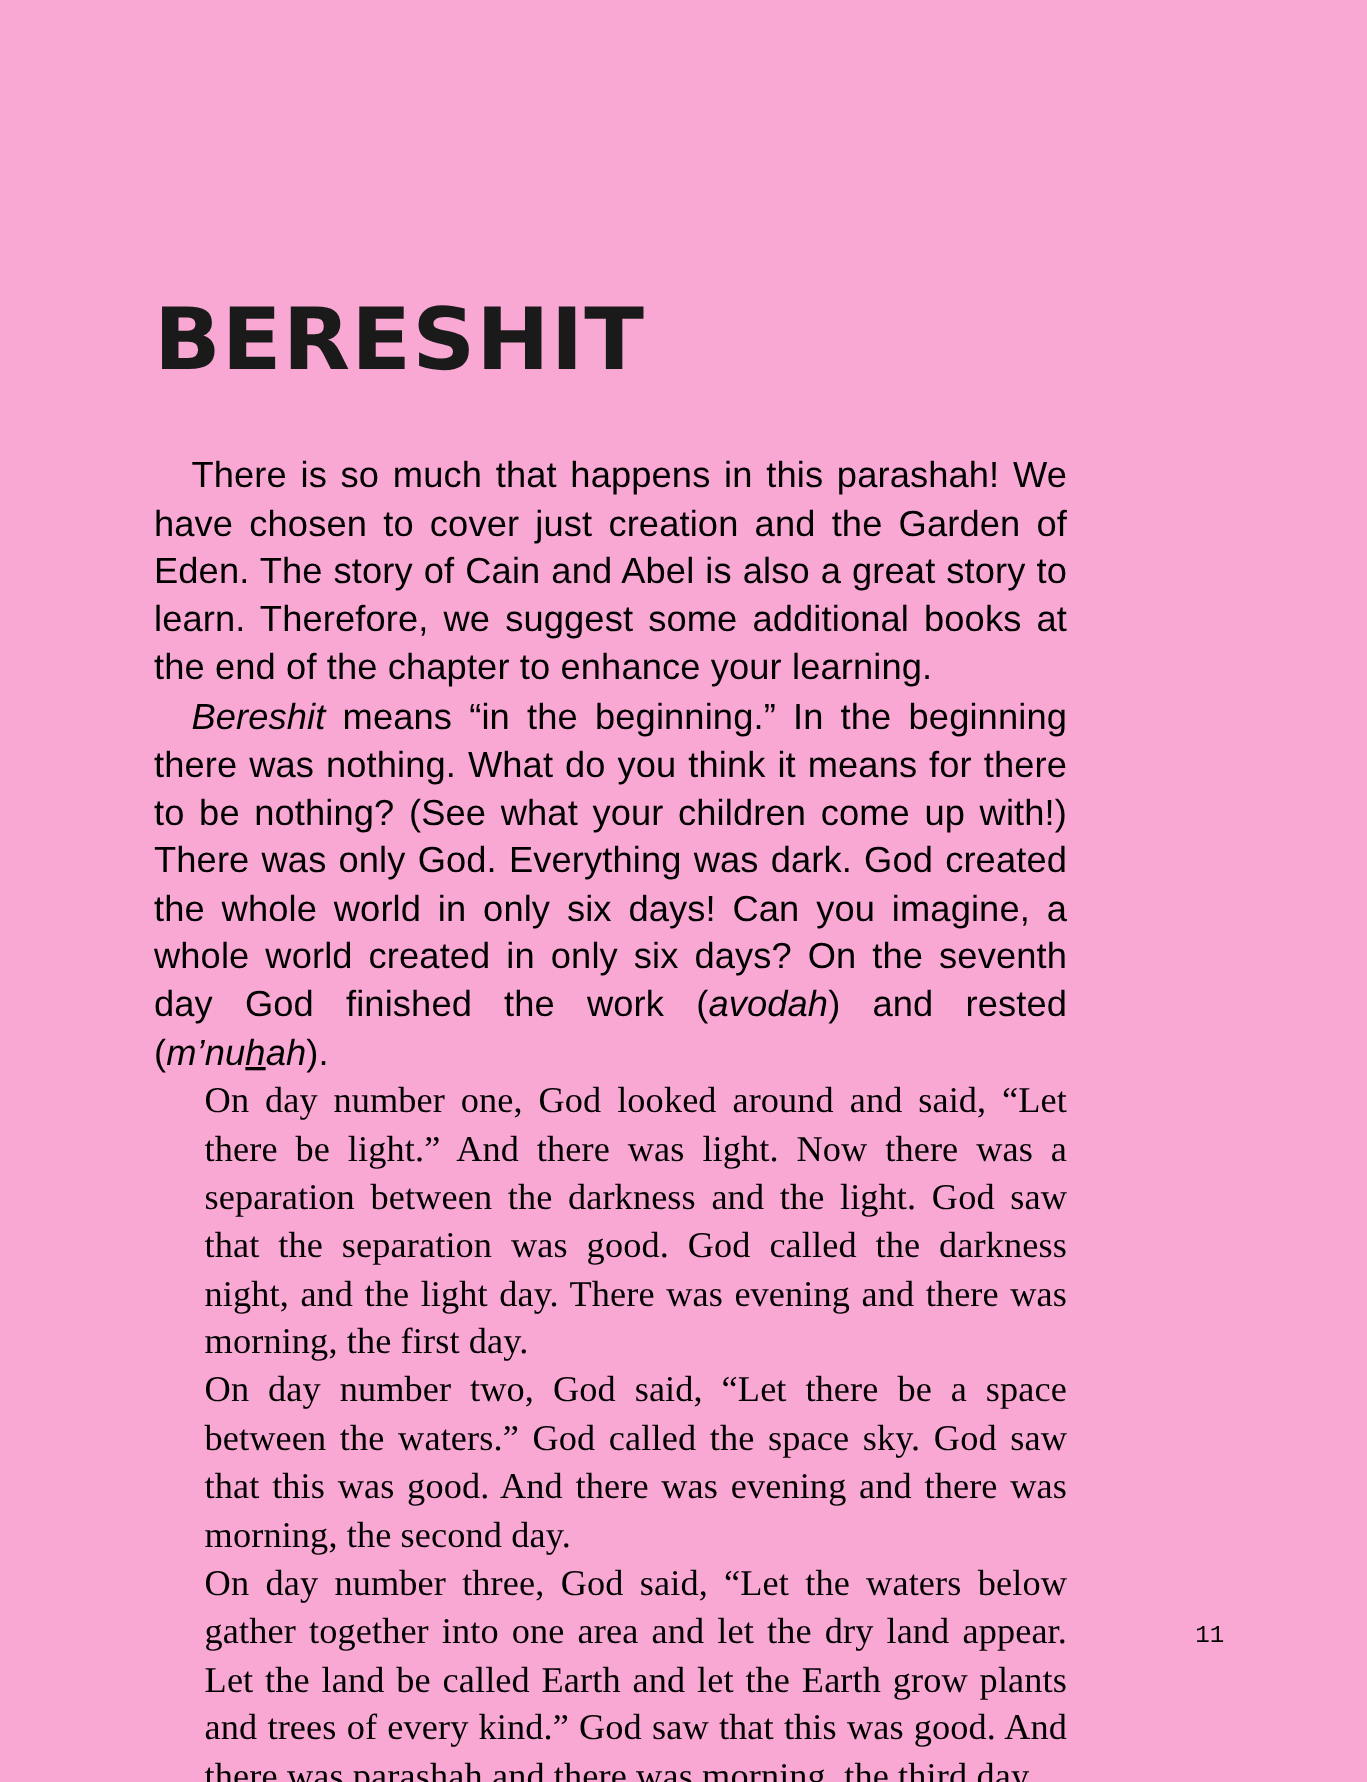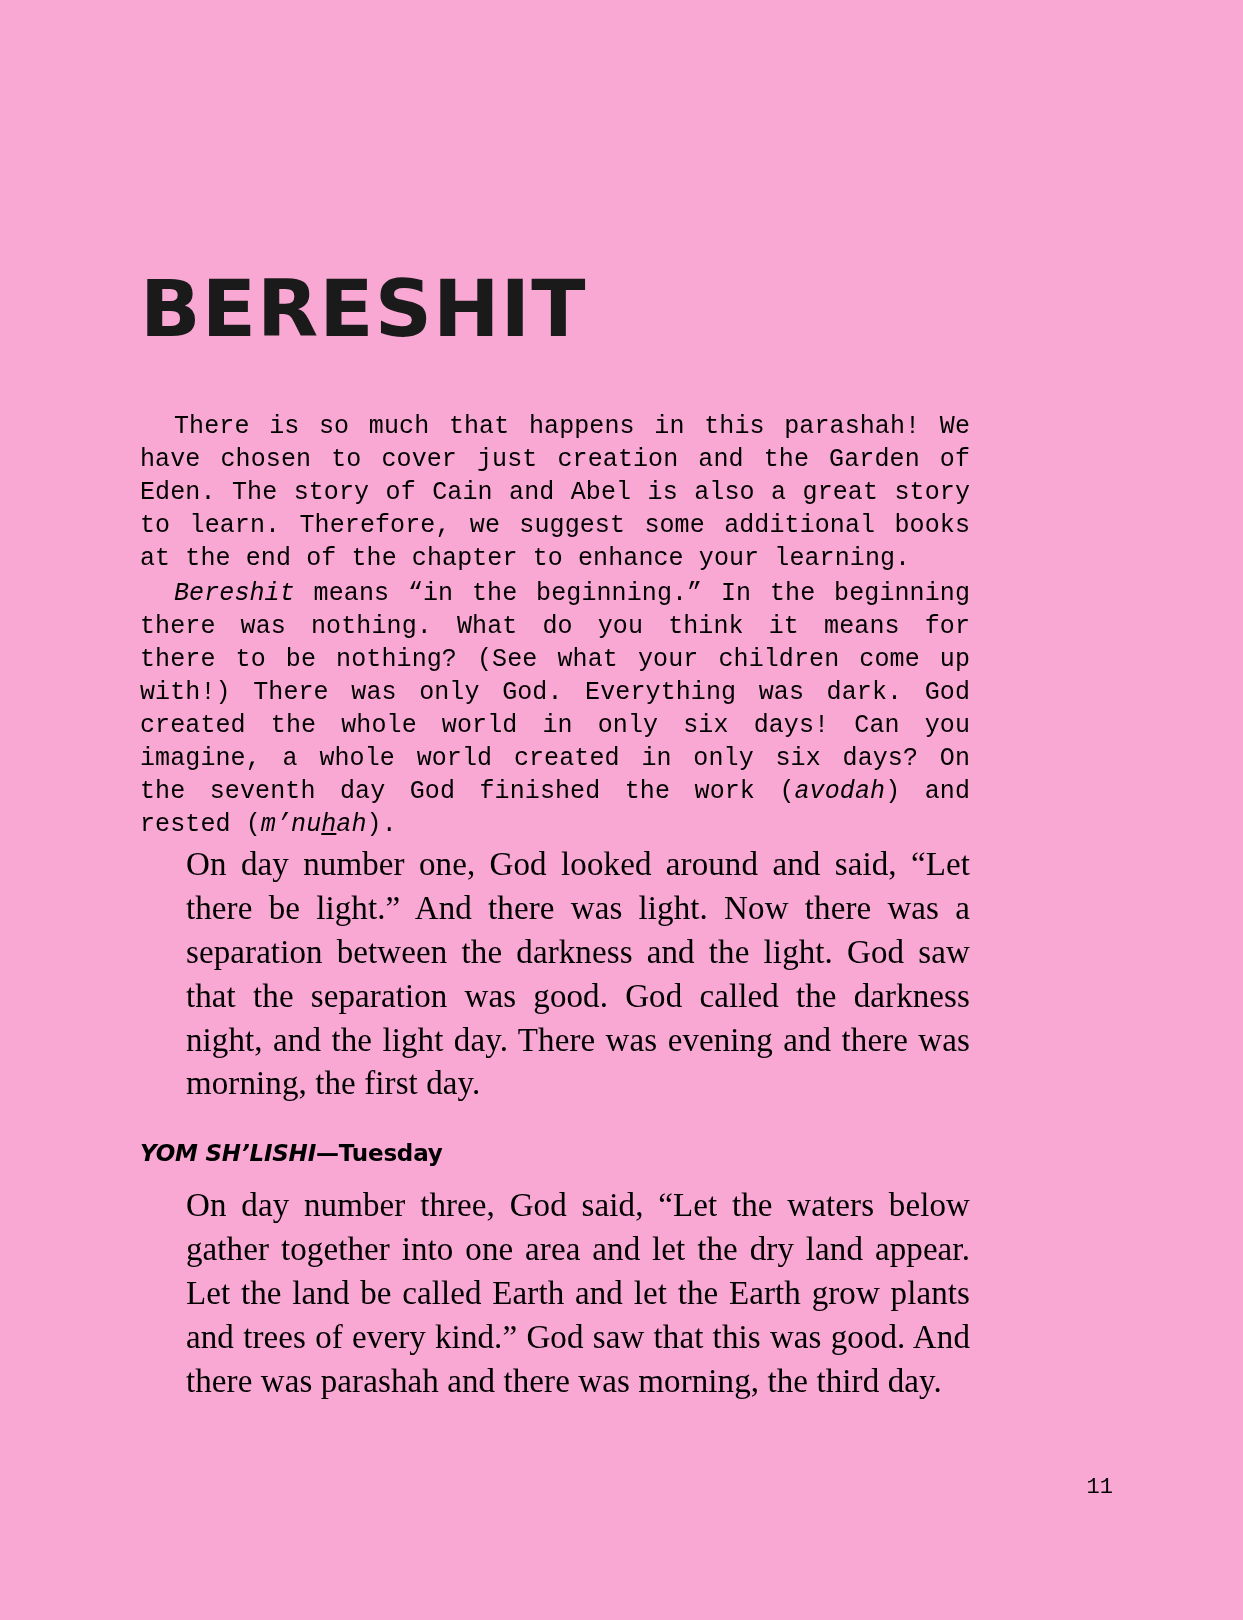--- a/index.html
+++ b/index.html
@@ -34,22 +34,22 @@
     font-weight: 900;
     font-size: 78px;
     letter-spacing: 1px;
     line-height: 1.0;
     margin: 0 0 62px 0;
     color: #1a1a1a;
     transform: scaleX(1.02);
     transform-origin: left center;
   }
   p.body-text {
-    font-family: Liberation Mono, monospace;
-    font-size: 25px;
+    font-family: Liberation Sans, sans-serif;
+    font-size: 33px;
     line-height: 1.32;
     text-align: justify;
     margin: 0 0 2px 0;
     text-indent: 34px;
     letter-spacing: 0.1px;
   }
   .day-heading {
     font-family: "DejaVu Sans", sans-serif;
     font-size: 23px;
     font-weight: bold;
@@ -91,22 +91,22 @@
     <h1 class="chapter-title">BERESHIT</h1>
 
     <p class="body-text">There is so much that happens in this parashah! We have chosen to cover just creation and the Garden of Eden. The story of Cain and Abel is also a great story to learn. Therefore, we suggest some additional books at the end of the chapter to enhance your learning.</p>
 
     <p class="body-text"><i>Bereshit</i><span> means “in the beginning.” In the beginning there was nothing. What do you think it means for there to be nothing? (See what your children come up with!) There was only God. Everything was dark. God created the whole world in only six days! Can you imagine, a whole world created in only six days? On the seventh day God finished the work (</span><i>avodah</i><span>) and rested (</span><i>m’nu</i><i class="underline-h">h</i><i>ah</i><span>).</span></p>
 
 
     <p class="day-body">On day number one, God looked around and said, “Let there be light.” And there was light. Now there was a separation between the darkness and the light. God saw that the separation was good. God called the darkness night, and the light day. There was evening and there was morning, the first day.</p>
 
 
+    <p class="day-body">On day number two, God said, “Let there be a space between the waters.” God called the space sky. God saw that this was good. And there was evening and there was morning, the second day.</p>
 
-    <div class="day-heading"><span class="yom">YOM SH’LISHI</span><span>—</span><span>Tuesday</span></div>
 
     <p class="day-body">On day number three, God said, “Let the waters below gather together into one area and let the dry land appear. Let the land be called Earth and let the Earth grow plants and trees of every kind.” God saw that this was good. And there was parashah and there was morning, the third day.</p>
 
   </div>
 
   <div class="page-number">11</div>
 
 </div>
 
 </body></html>

